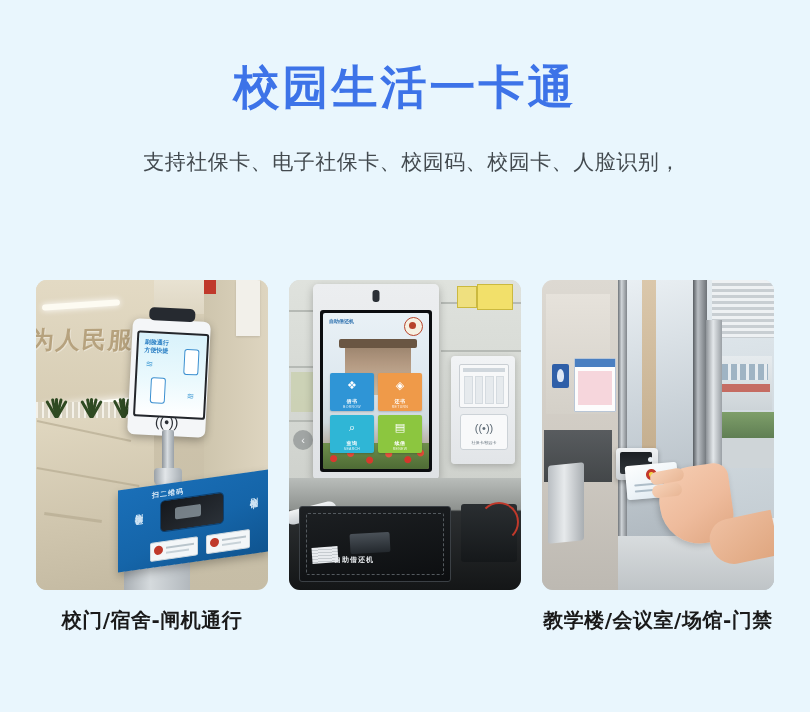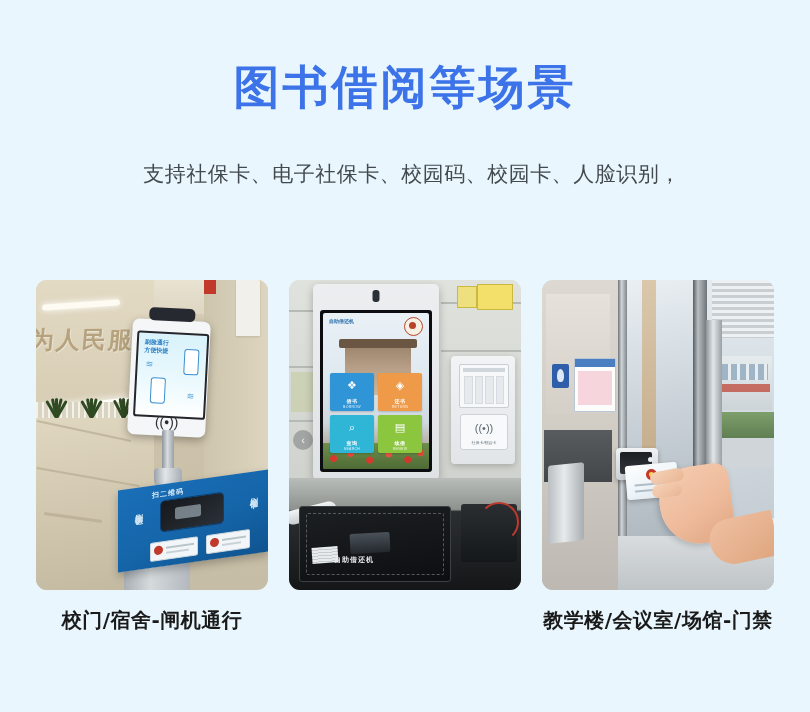--- a/index.html
+++ b/index.html
@@ -18,21 +18,21 @@
     color:#3d73e8;
     font-size:46px;
     font-weight:bold;
     letter-spacing:3px;
     line-height:1;
     margin:0;
     padding-top:64px;
     font-family:"DejaVu Sans","Liberation Sans",sans-serif;
   }
   .subtitle{
-    margin:16px;
+    margin:4px;
     padding-top:30px;
     text-align:center;
     color:#434a4f;
     font-size:21px;
     line-height:36px;
     letter-spacing:0.5px;
     font-family:"DejaVu Sans","Liberation Sans",sans-serif;
   }
   .subtitle .ln{display:block;}
   .subtitle .ln1{padding-left:14px;}
@@ -528,21 +528,21 @@
     position:absolute;left:168px;top:236px;width:66px;height:46px;
     background:linear-gradient(150deg,#efc0a2,#dfa67f);
     border-radius:20px 0 0 24px;transform:rotate(-12deg);
   }
 </style>
 </head>
 <body>
 
 <div class="page">
 
-  <h1 class="title">图书借阅等场景</h1>
+  <h1 class="title">校园生活一卡通</h1>
 
   <p class="subtitle">
     <span class="ln ln1">支持社保卡、电子社保卡、校园码、校园卡、人脸识别，</span>
   </p>
 
   <div class="cards">
 
     <div class="card">
       <div class="photo p1">
         <div class="ceiling"></div>

